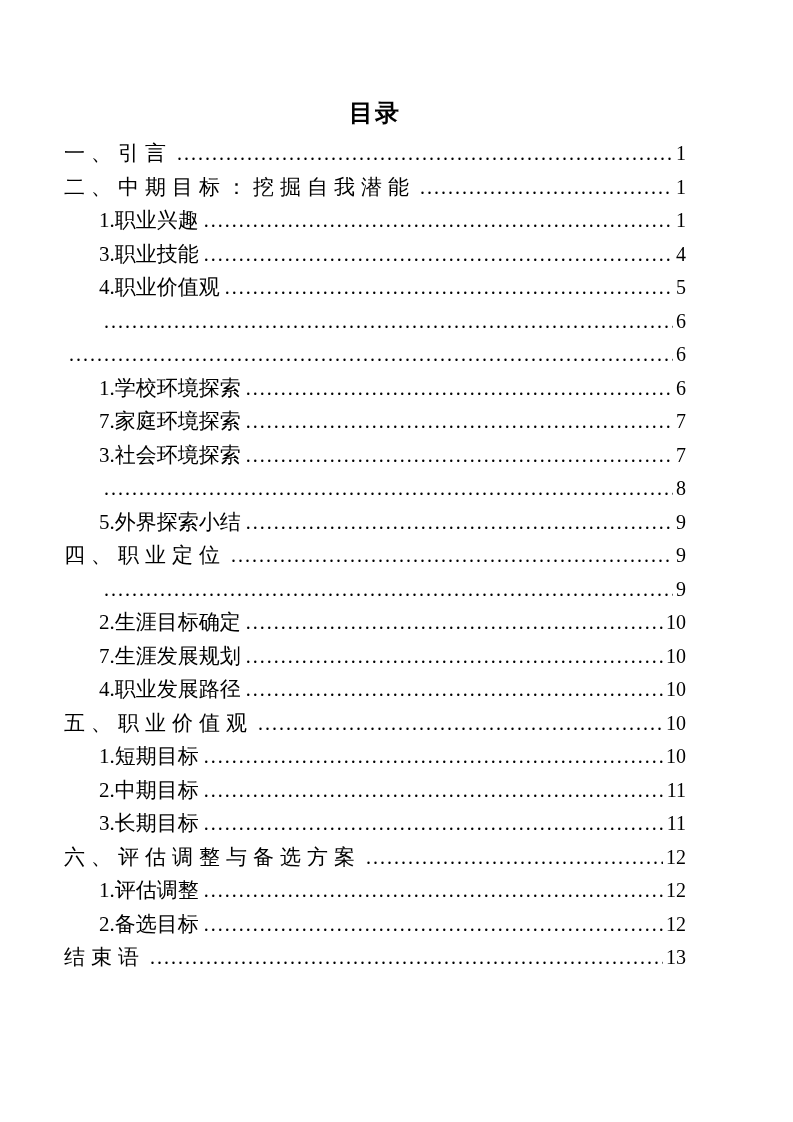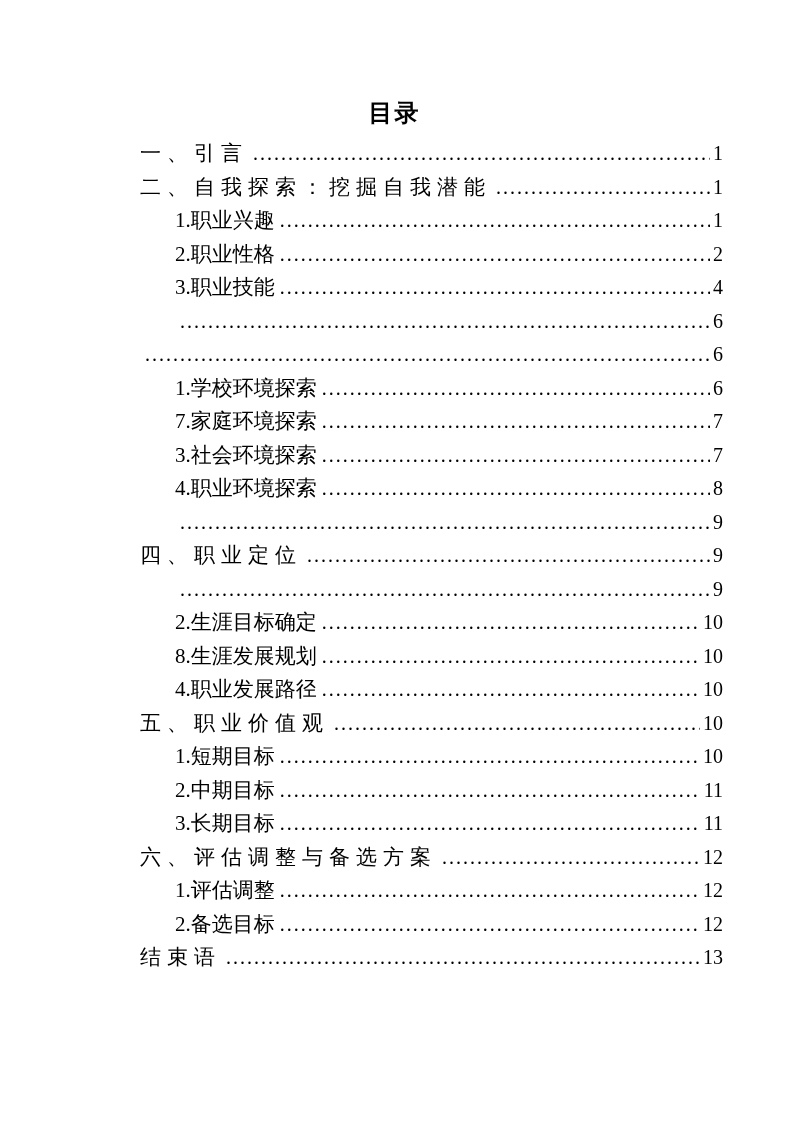--- a/index.html
+++ b/index.html
@@ -5,39 +5,38 @@
   * { margin: 0; padding: 0; box-sizing: border-box; }
   html, body { background: #ffffff; }
   .page {
     position: relative;
     width: 793px;
     height: 1122px;
     margin: 0 auto;
     background: #ffffff;
     color: #000000;
     font-family: "Liberation Serif", "DejaVu Serif", serif;
-    padding: 98px 107px 0 103px;
+    padding: 98px 107px 0 64px;
     overflow: hidden;
   }
   .doc-title {
     text-align: center;
     font-size: 24px;
     font-weight: bold;
     line-height: 30px;
     letter-spacing: 2px;
     margin-bottom: 9px;
   }
   .toc-list { width: 100%; }
   .toc-row {
     display: flex;
     align-items: baseline;
     font-size: 21px;
     line-height: 33.5px;
     width: 100%;
-    margin-left: 37px;
   }
   .toc-row.level-1 .toc-label {
     letter-spacing: 6px;
   }
   .toc-row.level-2 {
     padding-left: 35px;
   }
   .toc-label {
     white-space: nowrap;
     flex: 0 0 auto;
@@ -66,38 +65,38 @@
 <div class="page">
   <div class="doc-title">目录</div>
 
   <div class="toc-list">
       <div class="toc-row level-1">
     <span class="toc-label">一、引言</span>
     <span class="toc-dots"></span>
     <span class="toc-page-num">1</span>
   </div>
       <div class="toc-row level-1">
-    <span class="toc-label">二、自我探索：挖掘自我潜能</span>
+    <span class="toc-label">二、中期目标：挖掘自我潜能</span>
     <span class="toc-dots"></span>
     <span class="toc-page-num">1</span>
   </div>
       <div class="toc-row level-2">
     <span class="toc-label">1.职业兴趣</span>
     <span class="toc-dots"></span>
     <span class="toc-page-num">1</span>
   </div>
       <div class="toc-row level-2">
-    <span class="toc-label">2.职业性格</span>
-    <span class="toc-dots"></span>
-    <span class="toc-page-num">2</span>
-  </div>
-      <div class="toc-row level-2">
     <span class="toc-label">3.职业技能</span>
     <span class="toc-dots"></span>
     <span class="toc-page-num">4</span>
+  </div>
+      <div class="toc-row level-2">
+    <span class="toc-label">4.职业价值观</span>
+    <span class="toc-dots"></span>
+    <span class="toc-page-num">5</span>
   </div>
       <div class="toc-row level-2">
     <span class="toc-dots"></span>
     <span class="toc-page-num">6</span>
   </div>
       <div class="toc-row level-1">
     <span class="toc-dots"></span>
     <span class="toc-page-num">6</span>
   </div>
       <div class="toc-row level-2">
@@ -109,44 +108,44 @@
     <span class="toc-label">7.家庭环境探索</span>
     <span class="toc-dots"></span>
     <span class="toc-page-num">7</span>
   </div>
       <div class="toc-row level-2">
     <span class="toc-label">3.社会环境探索</span>
     <span class="toc-dots"></span>
     <span class="toc-page-num">7</span>
   </div>
       <div class="toc-row level-2">
-    <span class="toc-label">4.职业环境探索</span>
     <span class="toc-dots"></span>
     <span class="toc-page-num">8</span>
   </div>
       <div class="toc-row level-2">
+    <span class="toc-label">5.外界探索小结</span>
     <span class="toc-dots"></span>
     <span class="toc-page-num">9</span>
   </div>
       <div class="toc-row level-1">
     <span class="toc-label">四、职业定位</span>
     <span class="toc-dots"></span>
     <span class="toc-page-num">9</span>
   </div>
       <div class="toc-row level-2">
     <span class="toc-dots"></span>
     <span class="toc-page-num">9</span>
   </div>
       <div class="toc-row level-2">
     <span class="toc-label">2.生涯目标确定</span>
     <span class="toc-dots"></span>
     <span class="toc-page-num">10</span>
   </div>
       <div class="toc-row level-2">
-    <span class="toc-label">8.生涯发展规划</span>
+    <span class="toc-label">7.生涯发展规划</span>
     <span class="toc-dots"></span>
     <span class="toc-page-num">10</span>
   </div>
       <div class="toc-row level-2">
     <span class="toc-label">4.职业发展路径</span>
     <span class="toc-dots"></span>
     <span class="toc-page-num">10</span>
   </div>
       <div class="toc-row level-1">
     <span class="toc-label">五、职业价值观</span>

